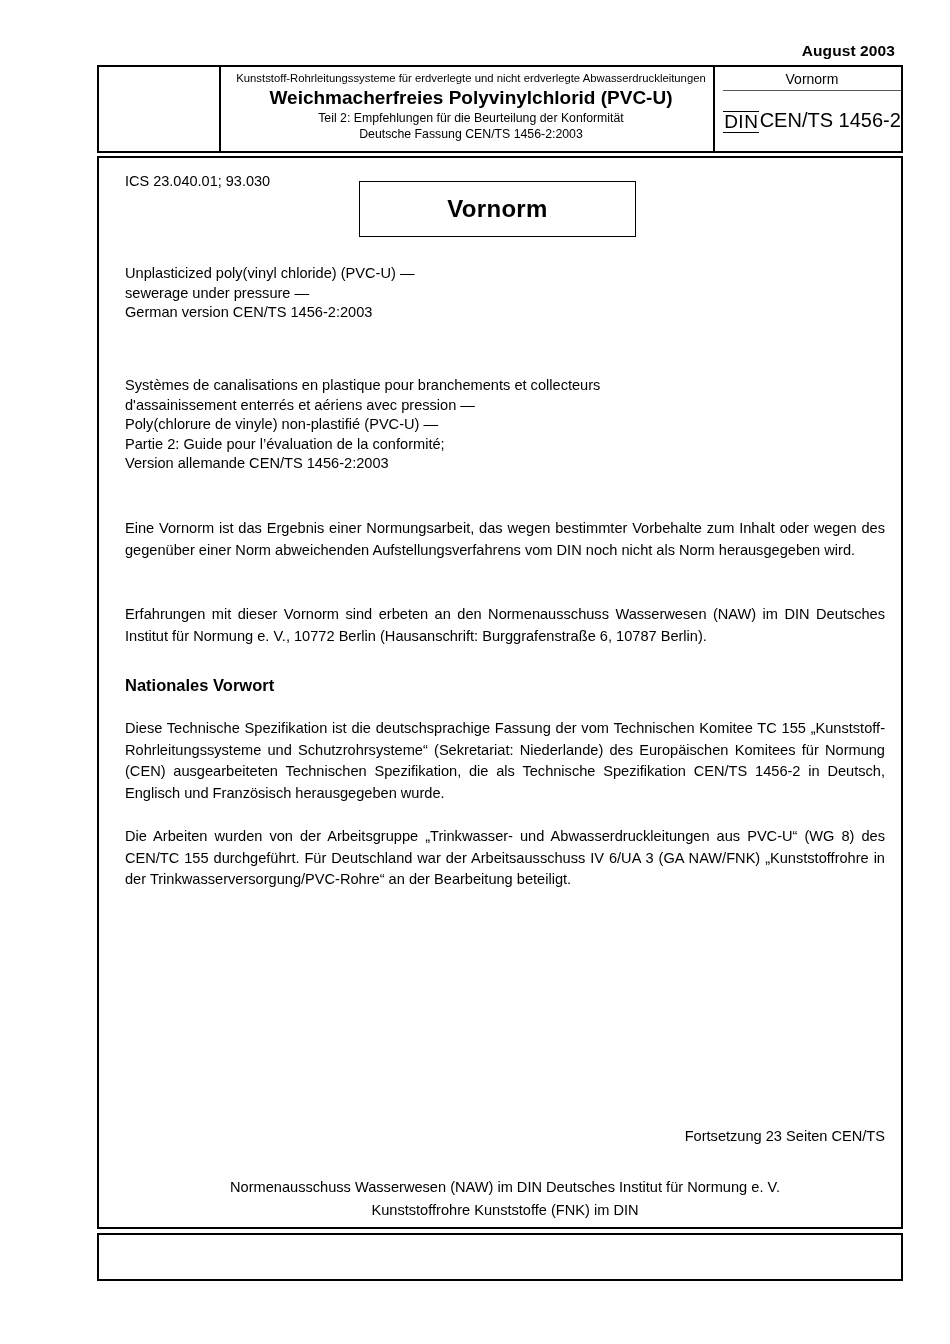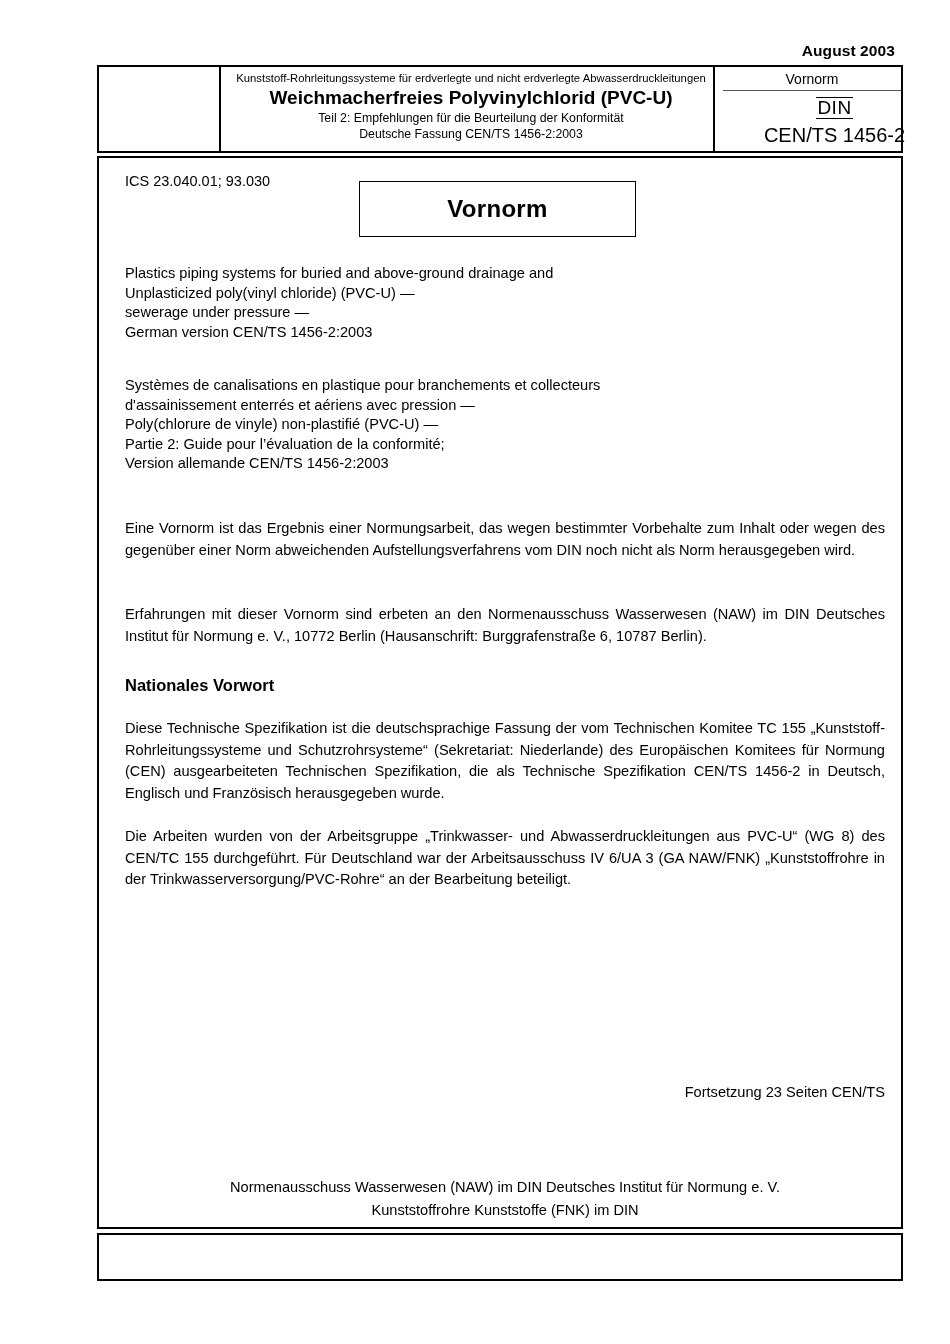--- a/index.html
+++ b/index.html
@@ -91,25 +91,24 @@
     font-size: 14px;
     text-align: center;
     height: 24px;
     line-height: 24px;
     border-bottom: 1.3px solid #555;
     box-sizing: border-box;
   }
   .hdr-right-body {
     flex: 1;
     display: flex;
-    flex-direction: column;
+    flex-direction: row;
     align-items: center;
     justify-content: space-around;
     padding-bottom: 2px;
-    margin-left: 45px;
   }
   .din-logo {
     font-size: 19px;
     font-weight: normal;
     letter-spacing: 0.5px;
     border-top: 1.8px solid #000;
     border-bottom: 1.8px solid #000;
     line-height: 20px;
     padding: 0 1px;
     margin-top: 3px;
@@ -204,21 +203,21 @@
     font-weight: bold;
     text-align: center;
   }
 
   .para-spezifikation { top: 562px; }
   .para-arbeiten { top: 670px; }
 
   .fortsetzung {
     position: absolute;
     left: 0;
-    top: 928px;
+    top: 972px;
     width: 760px;
     text-align: right;
     font-size: 14.6px;
   }
 
   .footer-block {
     position: absolute;
     left: 0;
     top: 1020px;
     width: 760px;
@@ -260,21 +259,20 @@
 
   <div class="content">
 
     <div class="ics-line">ICS 23.040.01; 93.030</div>
 
     <div class="vornorm-box">
       <span class="vornorm-box-label">Vornorm</span>
     </div>
 
     <div class="title-block title-en">
-      <div>Plastics piping systems for buried and above-ground drainage and</div>
       <div>Unplasticized poly(vinyl chloride) (PVC-U) —</div>
       <div>sewerage under pressure —</div>
       <div>German version CEN/TS 1456-2:2003</div>
     </div>
 
     <div class="title-block title-fr">
       <div>Systèmes de canalisations en plastique pour branchements et collecteurs</div>
       <div>d'assainissement enterrés et aériens avec pression —</div>
       <div>Poly(chlorure de vinyle) non-plastifié (PVC-U) —</div>
       <div>Partie 2: Guide pour l’évaluation de la conformité;</div>

